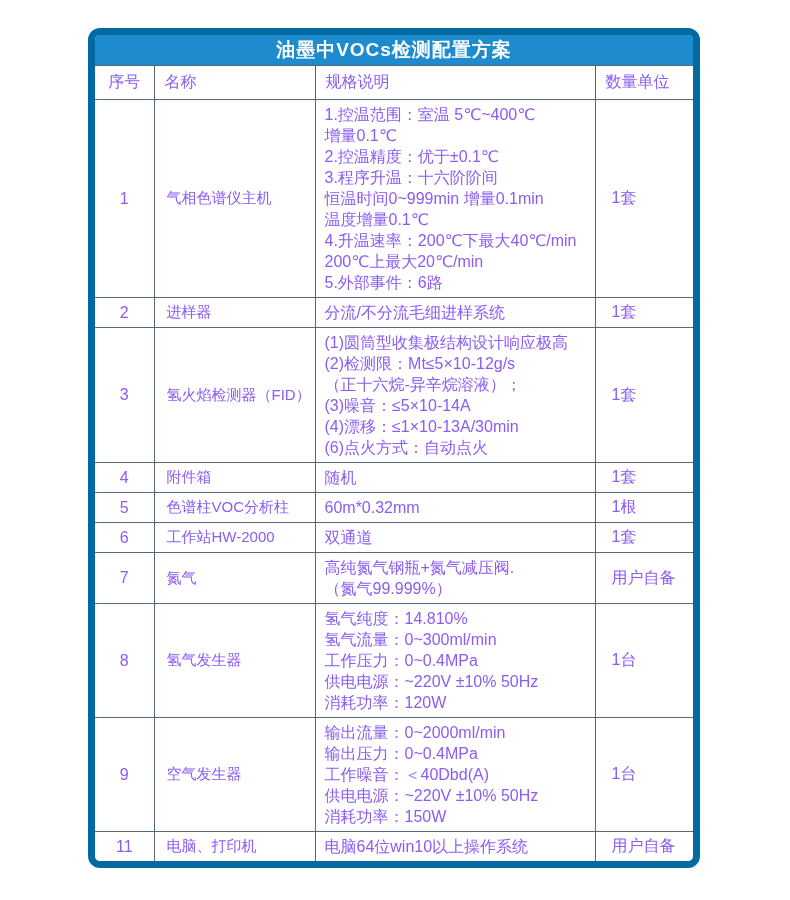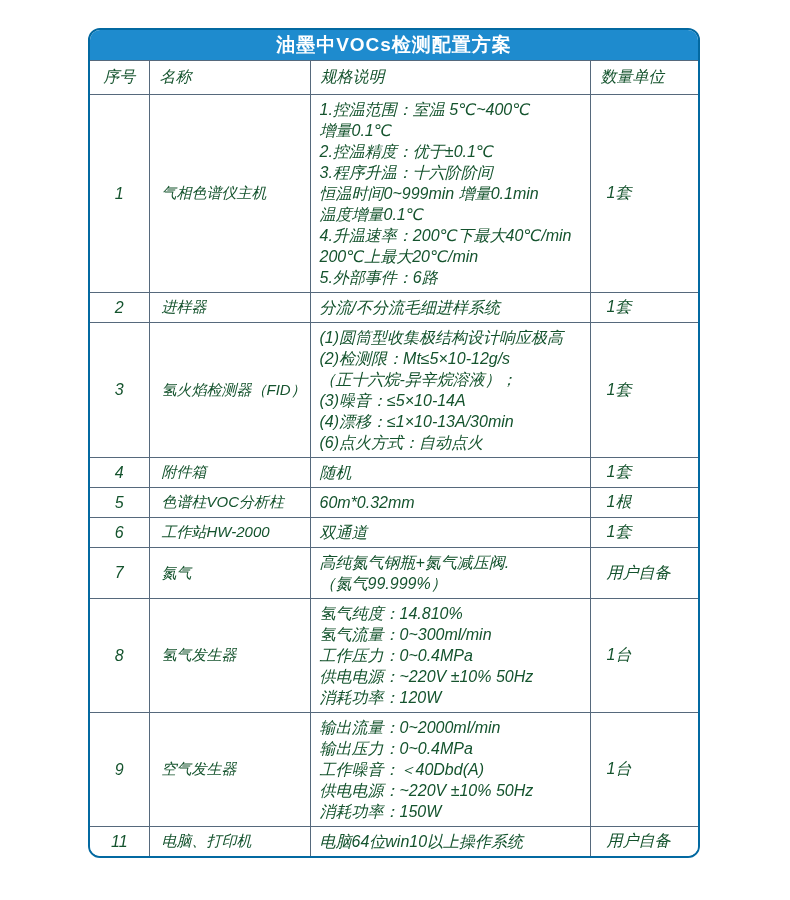--- a/index.html
+++ b/index.html
@@ -3,31 +3,31 @@
 <meta charset="utf-8">
 <style>
   html,body{margin:0;padding:0;}
   body{
     width:790px;height:900px;background:#ffffff;position:relative;
     font-family:"Liberation Sans","DejaVu Sans",sans-serif;
     color:#3c3c3c;
   }
   .panel{
     position:absolute;left:88px;top:28px;width:612px;
-    border:2px solid #0369a1;border-radius:12px;overflow:hidden;
+    border:7px solid #0369a1;border-radius:12px;overflow:hidden;
     box-sizing:border-box;background:#fff;
   }
   .title-bar{
     background:#1e8bce;height:30px;
     display:flex;align-items:center;justify-content:center;
     color:#ffffff;font-weight:bold;font-size:19px;letter-spacing:1px;
   }
   table{
     width:100%;border-collapse:collapse;table-layout:fixed;
-    font-size:16px;color:#14532d;font-style:italic;
+    font-size:16px;color:#8b5cf6;
   }
   th,td{border:1px solid #56697c;vertical-align:middle;background:#fff;}
   th{font-weight:normal;text-align:left;padding:0 10px;height:19px;font-size:16px;}
   th.c-no{text-align:center;padding:6px 2px;}
   td{padding:4px 9px;}
   td.c-no{text-align:center;padding:4px 2px;}
   td.c-name{font-size:15px;padding:4px 4px 4px 12px;white-space:nowrap;}
   td.c-qty{padding:4px 16px;}
   .spec-line{line-height:21px;}
   

